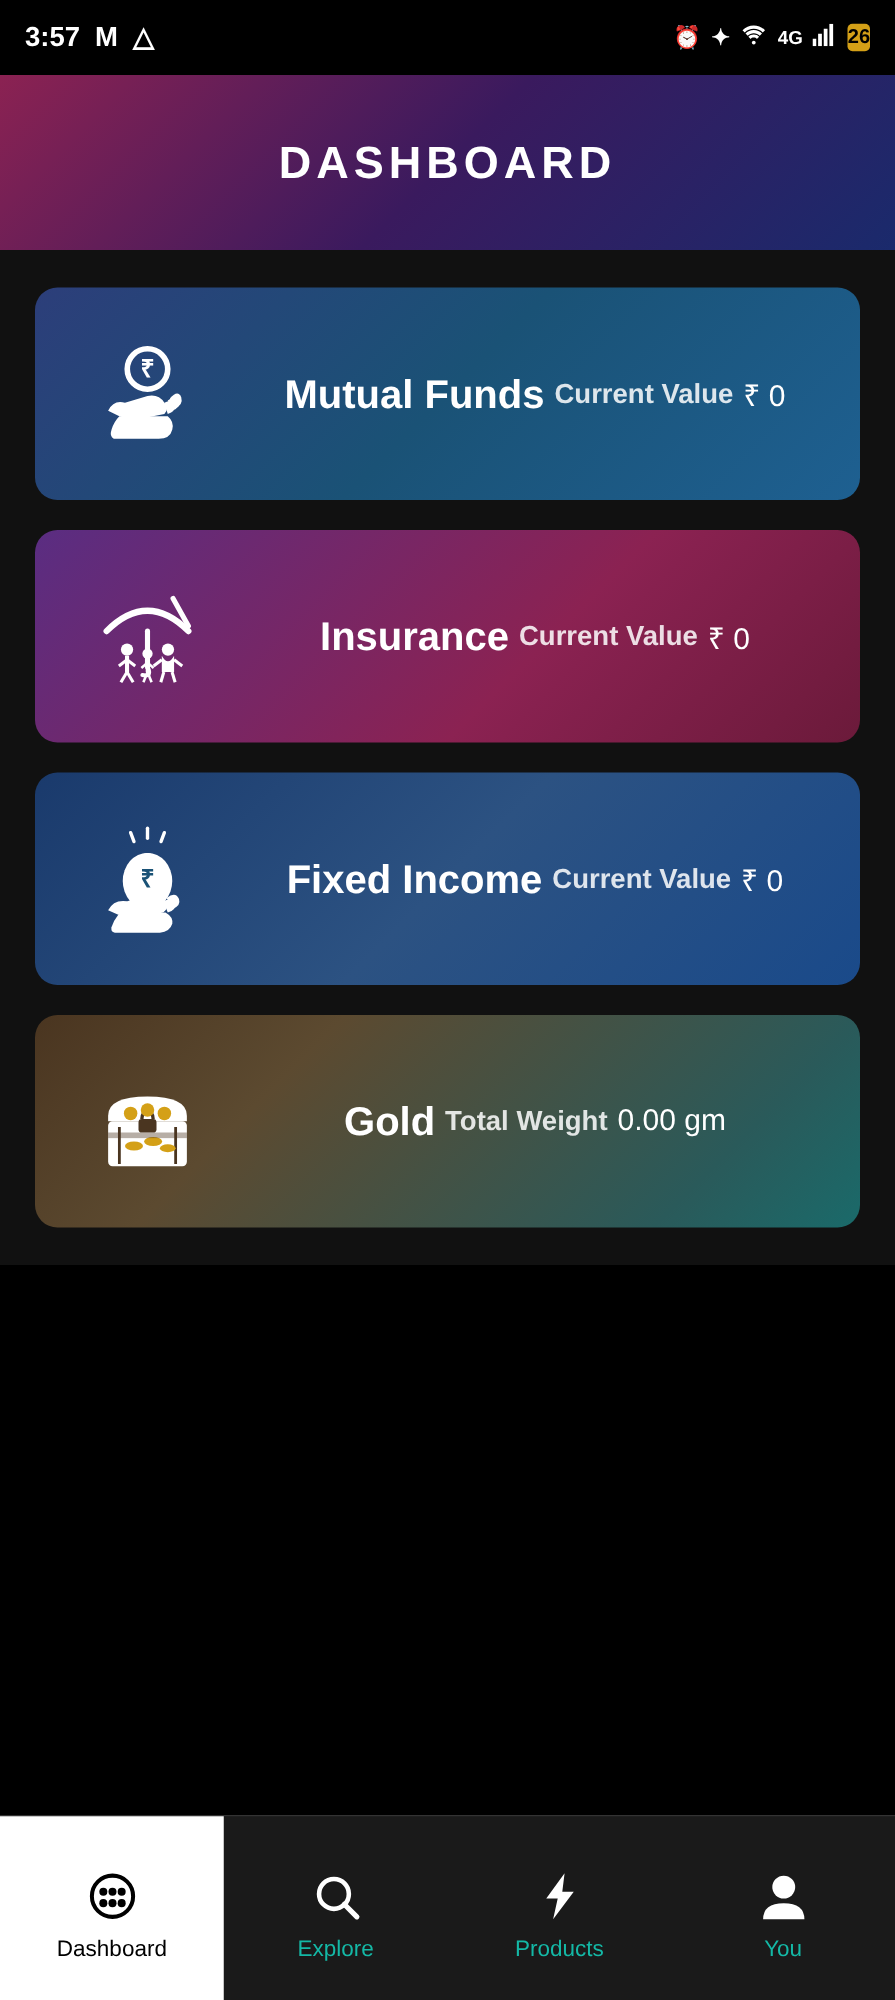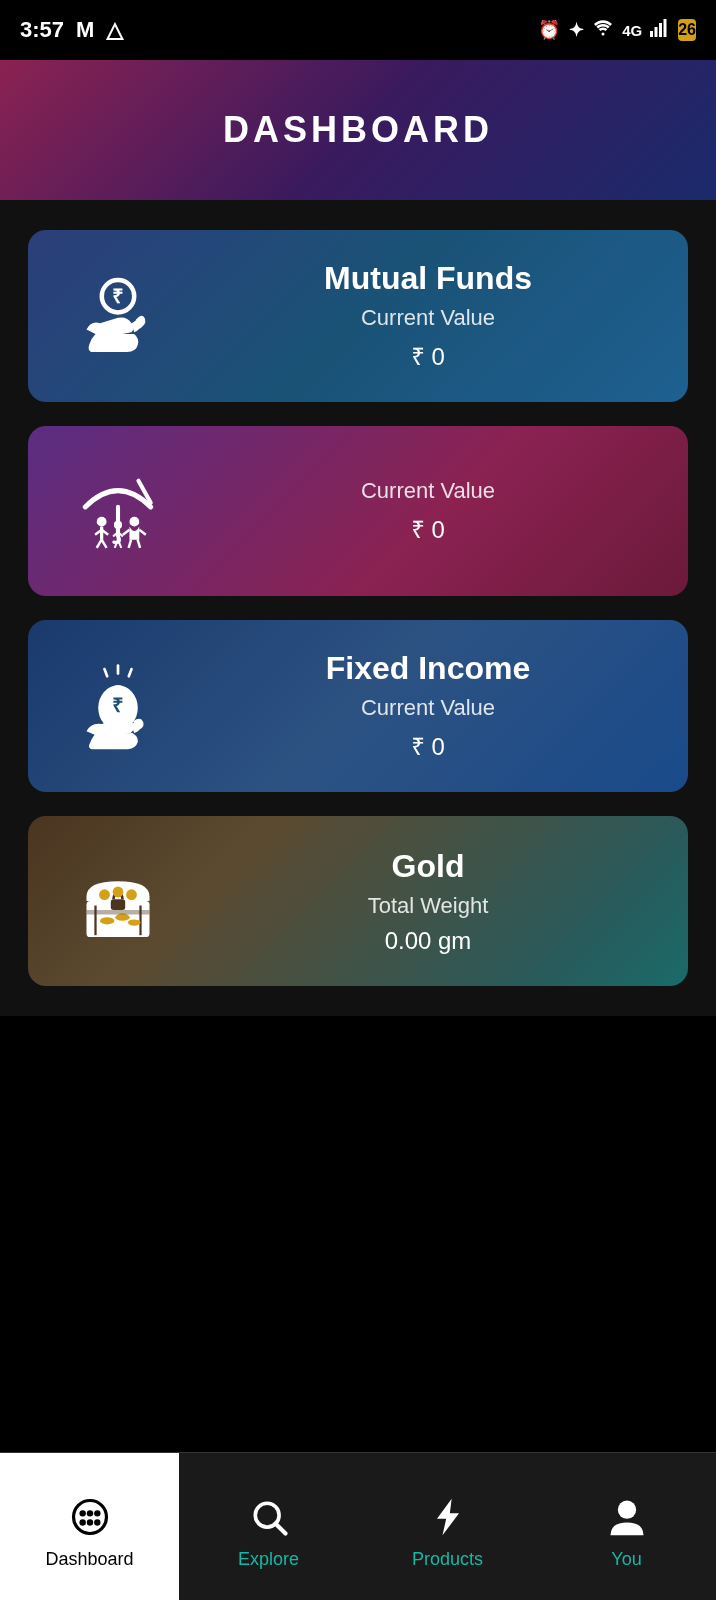--- a/index.html
+++ b/index.html
@@ -112,37 +112,36 @@
 
     .card-icon svg {
       width: 90px;
       height: 90px;
       fill: #fff;
     }
 
     .card-info {
       flex: 1;
       display: flex;
-      flex-direction: column;
       align-items: center;
       justify-content: center;
       gap: 8px;
     }
 
     .card-title {
       color: #fff;
       font-size: 32px;
       font-weight: 600;
       text-align: center;
     }
 
     .card-label {
       color: rgba(255,255,255,0.85);
       font-size: 22px;
-      font-weight: 400;
+      font-weight: 700;
       text-align: center;
     }
 
     .card-value {
       color: #fff;
       font-size: 24px;
       font-weight: 500;
       text-align: center;
     }
 
@@ -294,20 +293,21 @@
         <line x1="50" y1="77" x2="50" y2="90" stroke="white" stroke-width="3.5"></line>
         <line x1="50" y1="81" x2="44" y2="86" stroke="white" stroke-width="2.5"></line>
         <line x1="50" y1="81" x2="56" y2="86" stroke="white" stroke-width="2.5"></line>
         <line x1="50" y1="90" x2="46" y2="100" stroke="white" stroke-width="2.5"></line>
         <line x1="50" y1="90" x2="54" y2="100" stroke="white" stroke-width="2.5"></line>
 
         <line x1="75" y1="18" x2="90" y2="45" stroke="white" stroke-width="5" stroke-linecap="round"></line>
       </svg>
     </div>
     <div class="card-info">
+      <span class="card-title">Insurance</span>
       <span class="card-label">Current Value</span>
       <span class="card-value">₹ 0</span>
     </div>
   </div>
 
   <div class="card card-fixed-income">
     <div class="card-icon">
       <svg viewBox="0 0 100 100" xmlns="http://www.w3.org/2000/svg">
 
         <line x1="50" y1="5" x2="50" y2="14" stroke="white" stroke-width="3" stroke-linecap="round"></line>

